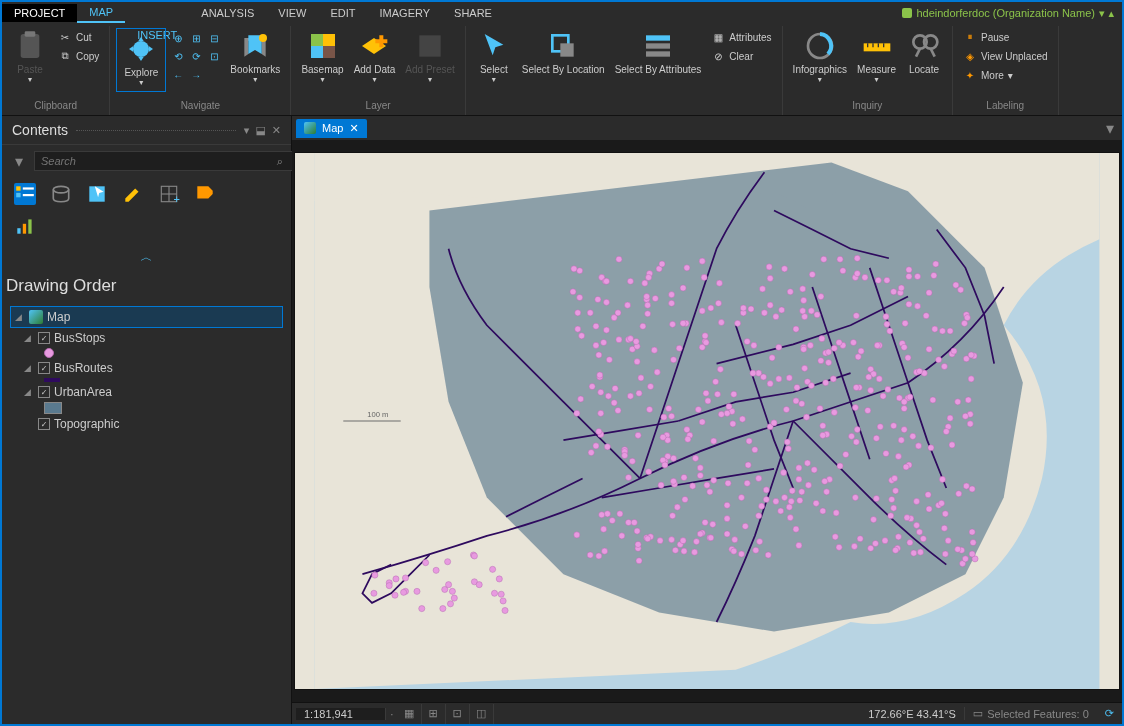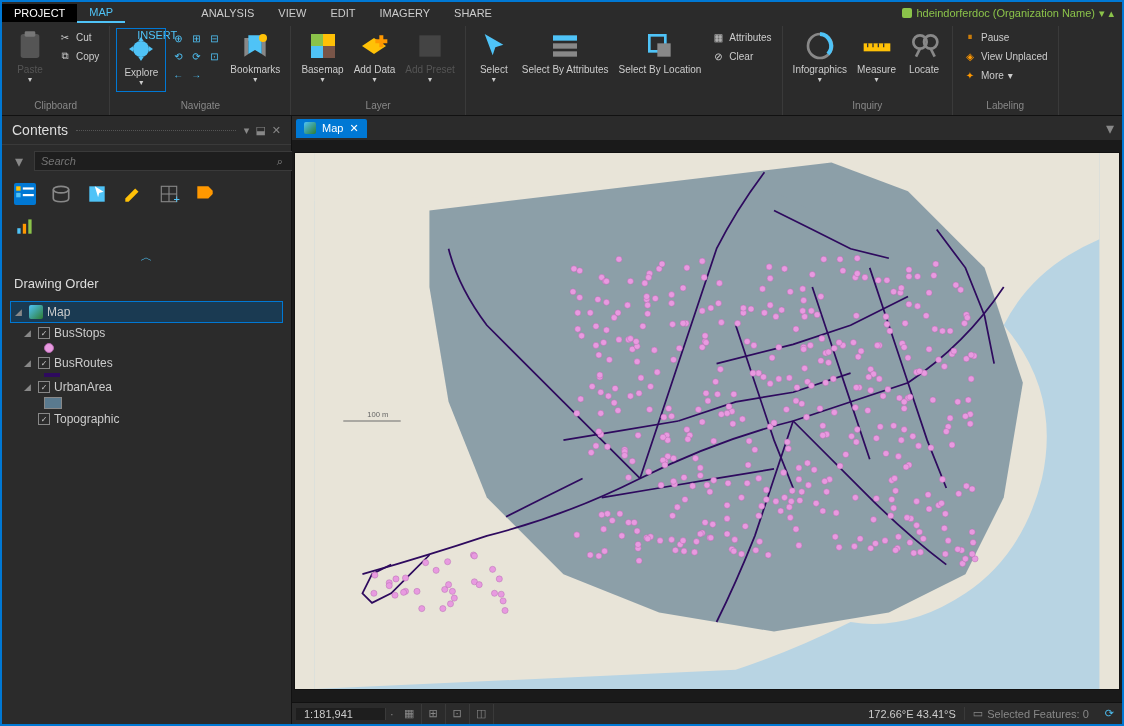--- a/index.html
+++ b/index.html
@@ -39,21 +39,21 @@
 .contents-header .ctrls { display:flex; gap:6px; font-size:11px; color:#888; }
 .search-row { display: flex; padding: 6px 8px; gap: 6px; align-items:center; }
 .filter-btn { width: 18px; height: 18px; color: #888; cursor:pointer; display:flex; align-items:center; justify-content:center; }
 .search-input { flex: 1; background: #1e1e1e; border: 1px solid #3a3a3a; color: #888; padding: 3px 6px; font-size: 11px; font-style: italic; }
 .search-icon { color:#888; font-size:11px; margin-left:-22px; }
 .toolbar { display: flex; gap: 14px; padding: 6px 12px; }
 .toolbar .tb { width: 22px; height: 22px; cursor: pointer; display:flex; align-items:center; justify-content:center; }
 .toolbar .tb.active { background: #0078d4; border-radius:2px; }
 .toolbar2 { padding: 4px 12px; display:flex; }
 .chevron-up { text-align:center; color:#4fc3f7; cursor:pointer; font-size:12px; padding:4px; }
-.drawing-order { padding: 6px 12px; font-size: 13px; color: #ddd; }
+.drawing-order { padding: 6px 4px; font-size: 17px; color: #ddd; }
 .layer-tree { padding: 4px 8px; }
 .layer-item { display: flex; align-items: center; gap: 4px; padding: 3px 4px; font-size: 12px; color: #ccc; cursor:pointer; }
 .layer-item.map-root { border: 1px solid #0078d4; background: #1a3a52; }
 .layer-item .arrow { width: 10px; font-size: 9px; color: #888; }
 .layer-item .cb { width: 12px; height: 12px; border: 1px solid #888; display:flex; align-items:center; justify-content:center; font-size:8px; color:#ccc; background:#2b2b2b; }
 .layer-item.indent { margin-left: 10px; }
 .layer-symbol { margin-left: 34px; padding: 2px 0; }
 .layer-symbol.dot { width: 10px; height: 10px; background: #e89ae0; border: 1px solid #b56bb0; border-radius: 50%; }
 .layer-symbol.line { width: 16px; height: 2px; background: #2e0a5e; }
 .layer-symbol.poly { width: 18px; height: 12px; background: #5a7a8f; border: 1px solid #888; }
@@ -214,35 +214,35 @@
             <svg class="ico" viewBox="0 0 24 24">
               <path d="M5 3l14 8-6 2-2 6z" fill="#4fc3f7"></path>
             </svg>
           </div>
         <div class="label">Select</div>
         <div class="dropdown">▾</div>
       </div>
       <div class="ribbon-btn-lg">
         <div class="icon">
             <svg class="ico" viewBox="0 0 24 24">
+              <rect x="4" y="4" width="12" height="12" fill="none" stroke="#4fc3f7" stroke-width="2"></rect>
+              <rect x="10" y="10" width="10" height="10" fill="#888"></rect>
+            </svg>
+          </div>
+        <div class="label">Select By Location</div>
+      </div>
+      <div class="ribbon-btn-lg">
+        <div class="icon">
+            <svg class="ico" viewBox="0 0 24 24">
               <rect x="3" y="4" width="18" height="4" fill="#4fc3f7"></rect>
               <rect x="3" y="10" width="18" height="4" fill="#888"></rect>
               <rect x="3" y="16" width="18" height="4" fill="#888"></rect>
             </svg>
           </div>
         <div class="label">Select By Attributes</div>
-      </div>
-      <div class="ribbon-btn-lg">
-        <div class="icon">
-            <svg class="ico" viewBox="0 0 24 24">
-              <rect x="4" y="4" width="12" height="12" fill="none" stroke="#4fc3f7" stroke-width="2"></rect>
-              <rect x="10" y="10" width="10" height="10" fill="#888"></rect>
-            </svg>
-          </div>
-        <div class="label">Select By Location</div>
       </div>
       <div class="ribbon-col">
         <div class="ribbon-btn-sm">
             <span class="icon-sm">▦</span>
             <span>Attributes</span>
           </div>
         <div class="ribbon-btn-sm">
             <span class="icon-sm">⊘</span>
             <span>Clear</span>
           </div>

